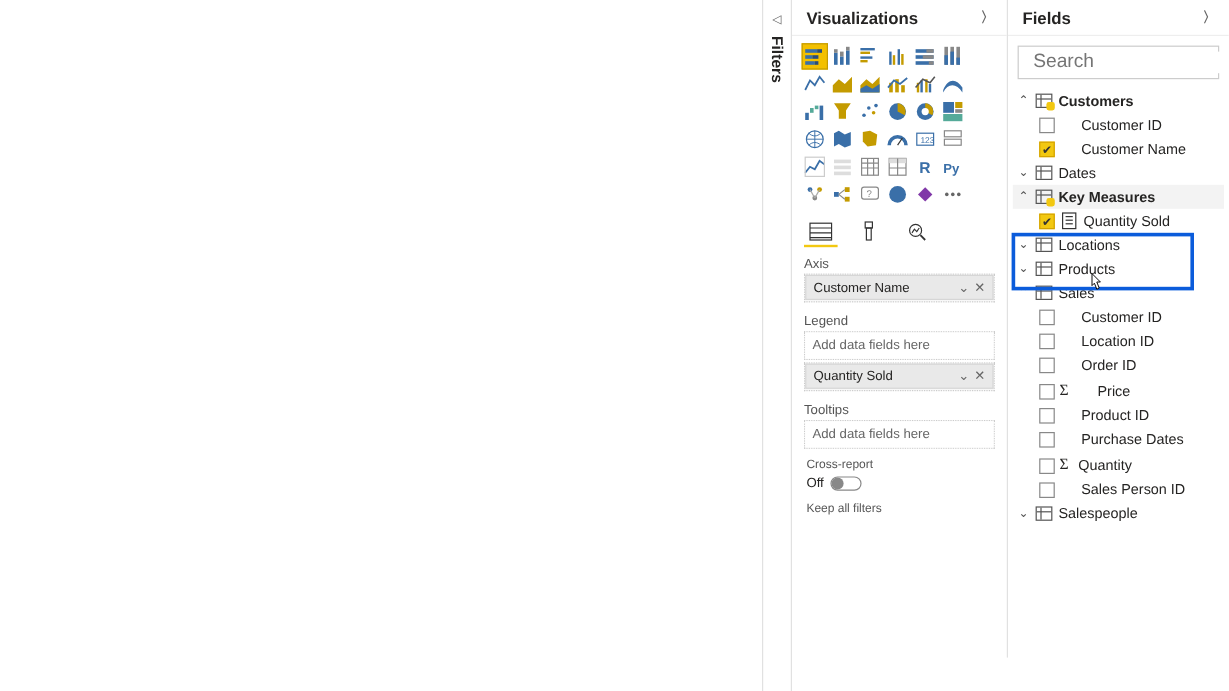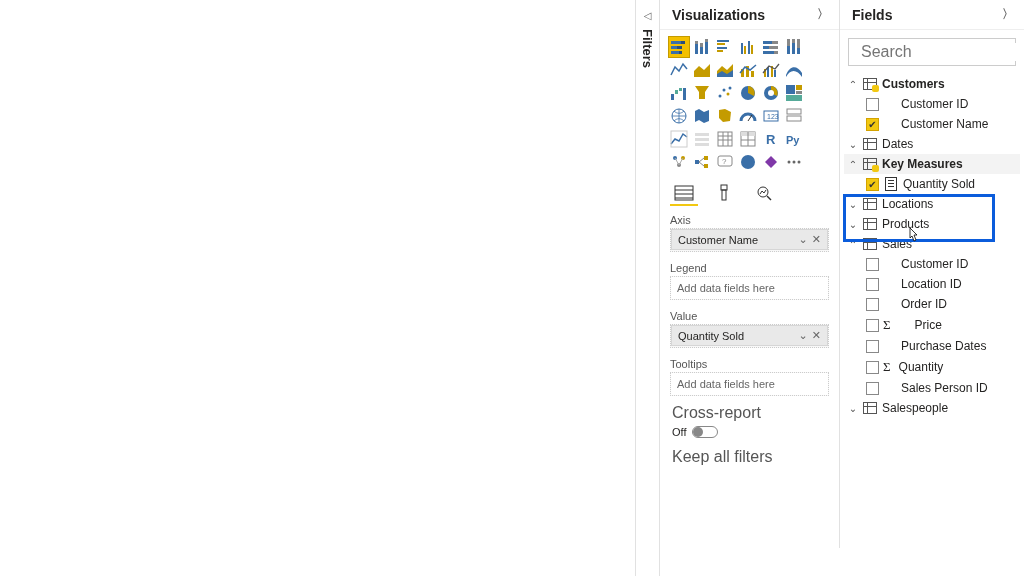--- a/index.html
+++ b/index.html
@@ -27,31 +27,31 @@
   .viz-tab { width: 28px; height: 24px; display: flex; align-items: center; justify-content: center; cursor: pointer; border-bottom: 2px solid transparent; }
   .viz-tab.active { border-bottom: 2px solid #f2c811; }
   
   .well-label { font-size: 11px; color: #555; padding: 8px 10px 2px 10px; }
   .field-well { margin: 0 10px 2px 10px; border: 1px dotted #ccc; background: #f8f8f8; min-height: 24px; font-size: 11px; display:flex; flex-direction:column; }
   .well-item { background:#e9e9e9; border:1px solid #d6d6d6; padding:3px 6px; display:flex; align-items:center; justify-content:space-between; font-size:11px; }
   .well-item .controls { display:flex; gap:4px; color:#666; }
   .well-placeholder { padding:5px 6px; color:#666; font-size:11px; background:#fff; }
   
   .drill-section { padding: 10px 10px 2px 12px; font-weight: 600; font-size: 13px; color:#333; }
-  .sub-label { font-size: 16px; color:#555; padding: 6px 10px 0 12px; }
+  .sub-label { font-size: 10px; color:#555; padding: 6px 10px 0 12px; }
   .toggle-row { padding: 4px 10px 0 12px; display:flex; align-items:center; gap:6px; font-size:11px;}
   .toggle { width:26px; height:12px; border:1px solid #888; border-radius:8px; position:relative; }
   .toggle .knob { width:10px; height:10px; border-radius:50%; background:#888; position:absolute; top:0; left:0; }
   
   .search-box { margin: 8px 8px 8px 8px; border:1px solid #ccc; display:flex; align-items:center; padding:4px 6px; gap:6px; }
   .search-box input { border:none; outline:none; flex:1; font-size:16px; }
   
   .tree { padding: 0 4px 0 4px; font-size: 12px; }
   .tree-row { display:flex; align-items:center; gap:4px; padding:3px 4px; cursor:pointer; position:relative; }
-  .tree-row.child { padding-left: 22px; }
+  .tree-row.child { padding-left: 22px; align-items: flex-end; }
   .tree-caret { width:10px; font-size:10px; color:#555; text-align:center; }
   .tree-icon { width:16px; height:14px; display:flex; align-items:center; justify-content:center; }
   .table-icon { width:14px; height:12px; border:1px solid #555; position:relative; }
   .table-icon::before { content:""; position:absolute; left:0; top:3px; width:100%; height:1px; background:#555; }
   .table-icon::after { content:""; position:absolute; left:3px; top:0; width:1px; height:100%; background:#555; }
   .badge-dot { position:absolute; width:7px; height:7px; background:#f2c811; border-radius:2px; right:-3px; bottom:-3px; }
   .chk { width:13px; height:13px; border:1px solid #888; display:flex; align-items:center; justify-content:center; font-size:10px; color:#333; }
   .chk.checked { background:#f2c811; border-color:#d4a300; }
   .sigma { font-family: 'Times New Roman', serif; font-size:13px; }
   .field-label { flex:1; }
@@ -380,21 +380,20 @@
           <span>✕</span>
         </span>
     </div>
   </div>
 
   <div class="well-label">Legend</div>
   <div class="field-well">
     <div class="well-placeholder">Add data fields here</div>
   </div>
 
-  <div class="well-label">Value</div>
   <div class="field-well">
     <div class="well-item">
       <span>Quantity Sold</span>
       <span class="controls">
           <span>⌄</span>
           <span>✕</span>
         </span>
     </div>
   </div>
 
@@ -511,20 +510,25 @@
         <span class="field-label">Order ID</span>
       </div>
     <div class="tree-row child">
         <span class="chk"></span>
         <span class="sigma">Σ</span>
         <span class="field-label" style="margin-left:20px">Price</span>
       </div>
     <div class="tree-row child">
         <span class="chk"></span>
         <span style="width:14px"></span>
+        <span class="field-label">Product ID</span>
+      </div>
+    <div class="tree-row child">
+        <span class="chk"></span>
+        <span style="width:14px"></span>
         <span class="field-label">Purchase Dates</span>
       </div>
     <div class="tree-row child">
         <span class="chk"></span>
         <span class="sigma">Σ</span>
         <span class="field-label" style="margin-left:4px">Quantity</span>
       </div>
     <div class="tree-row child">
         <span class="chk"></span>
         <span style="width:14px"></span>

